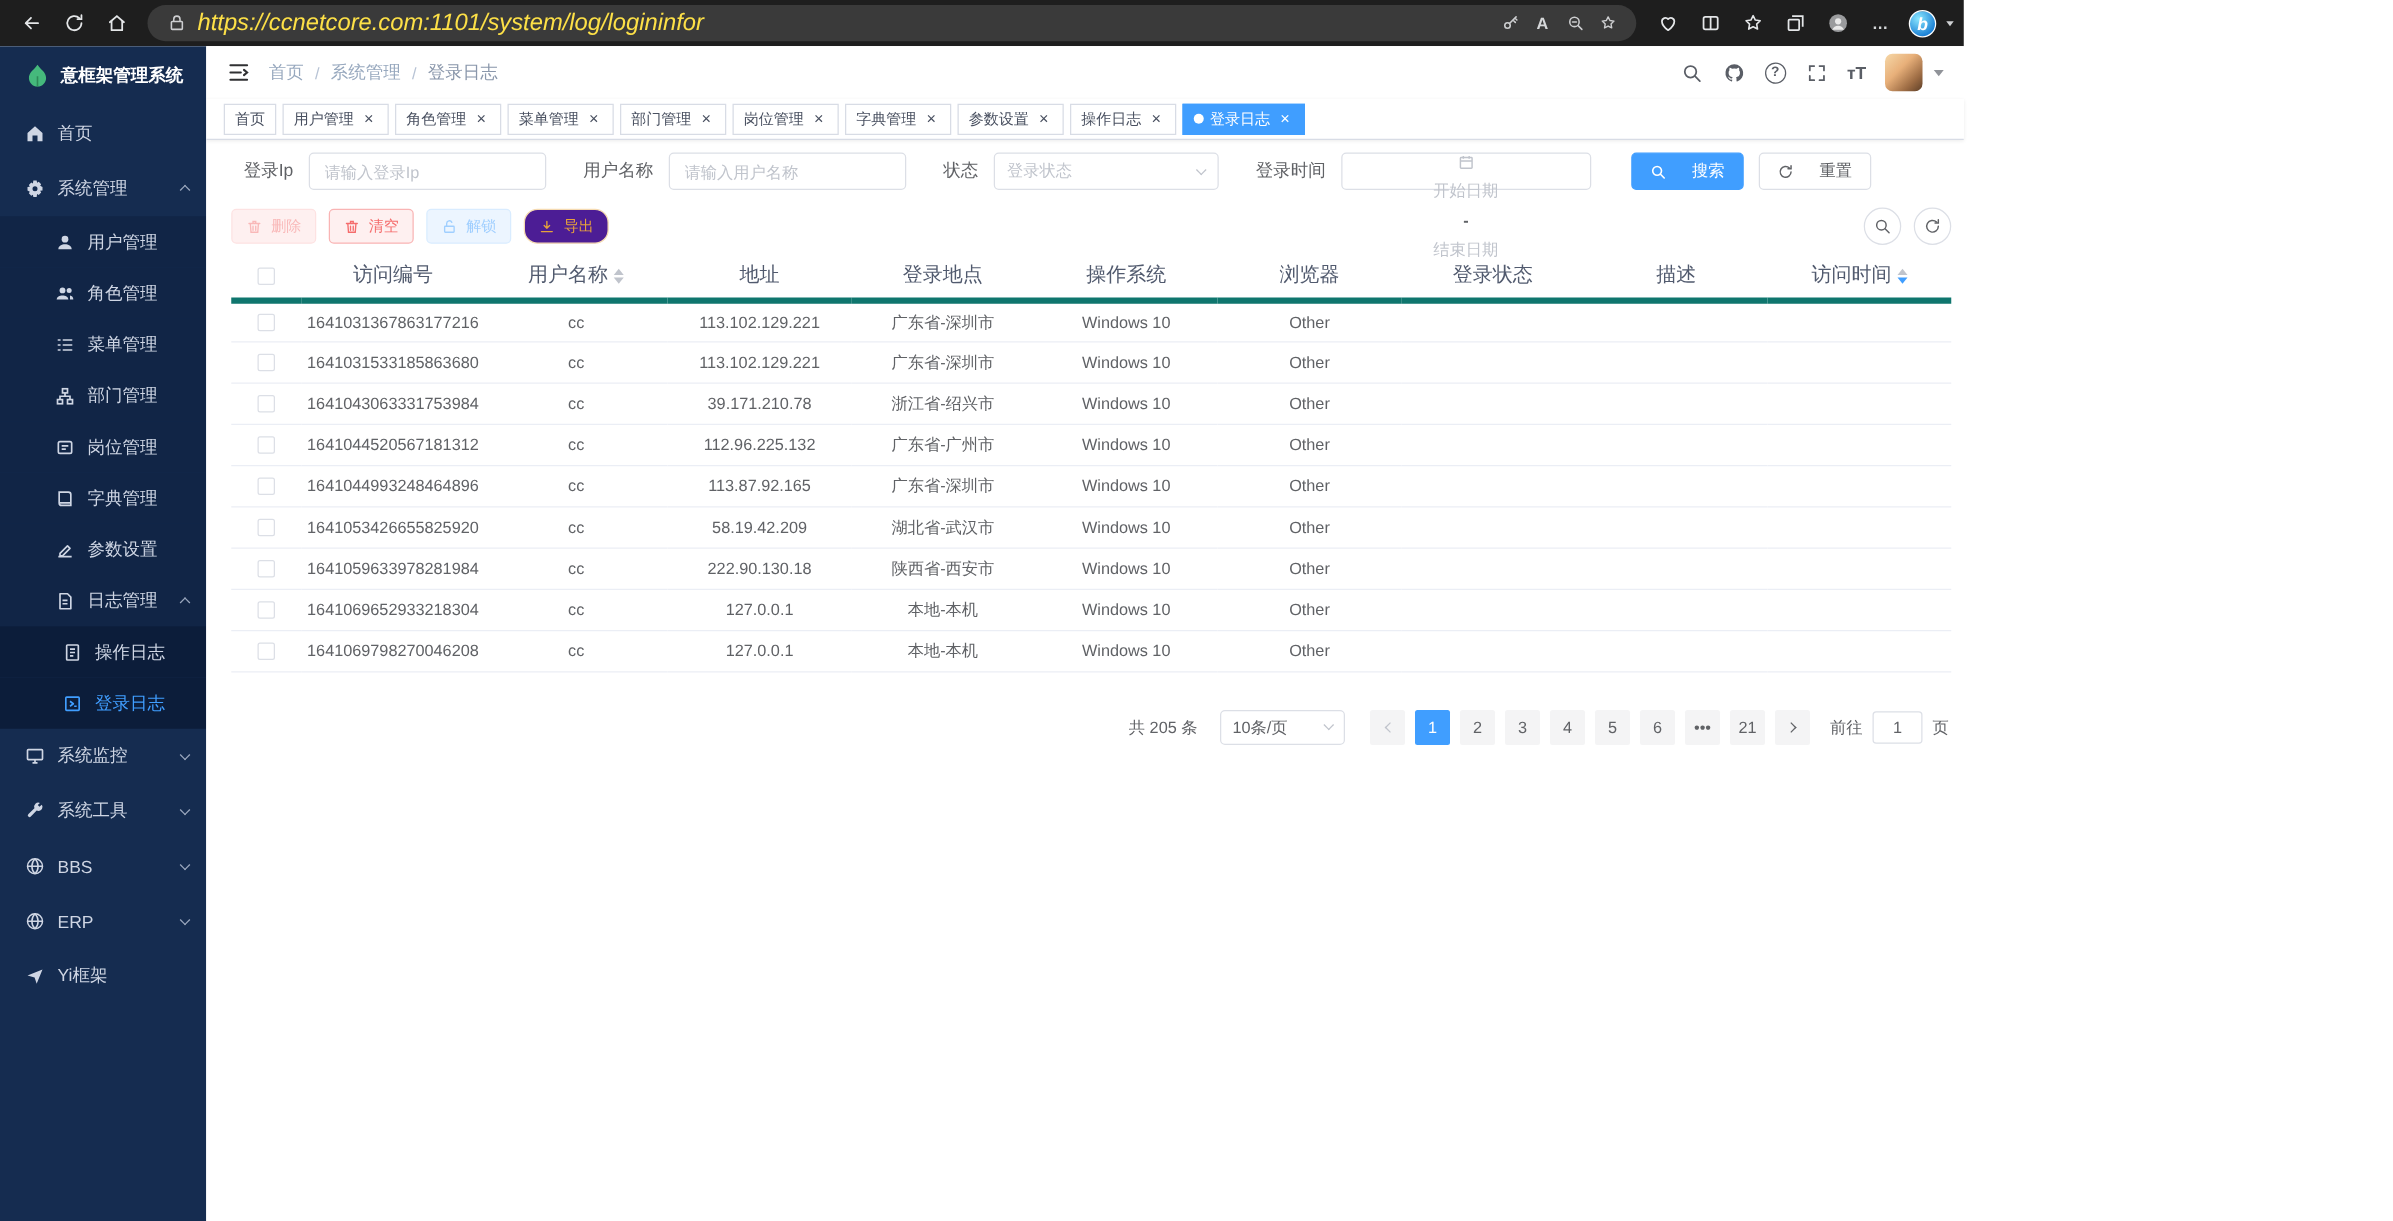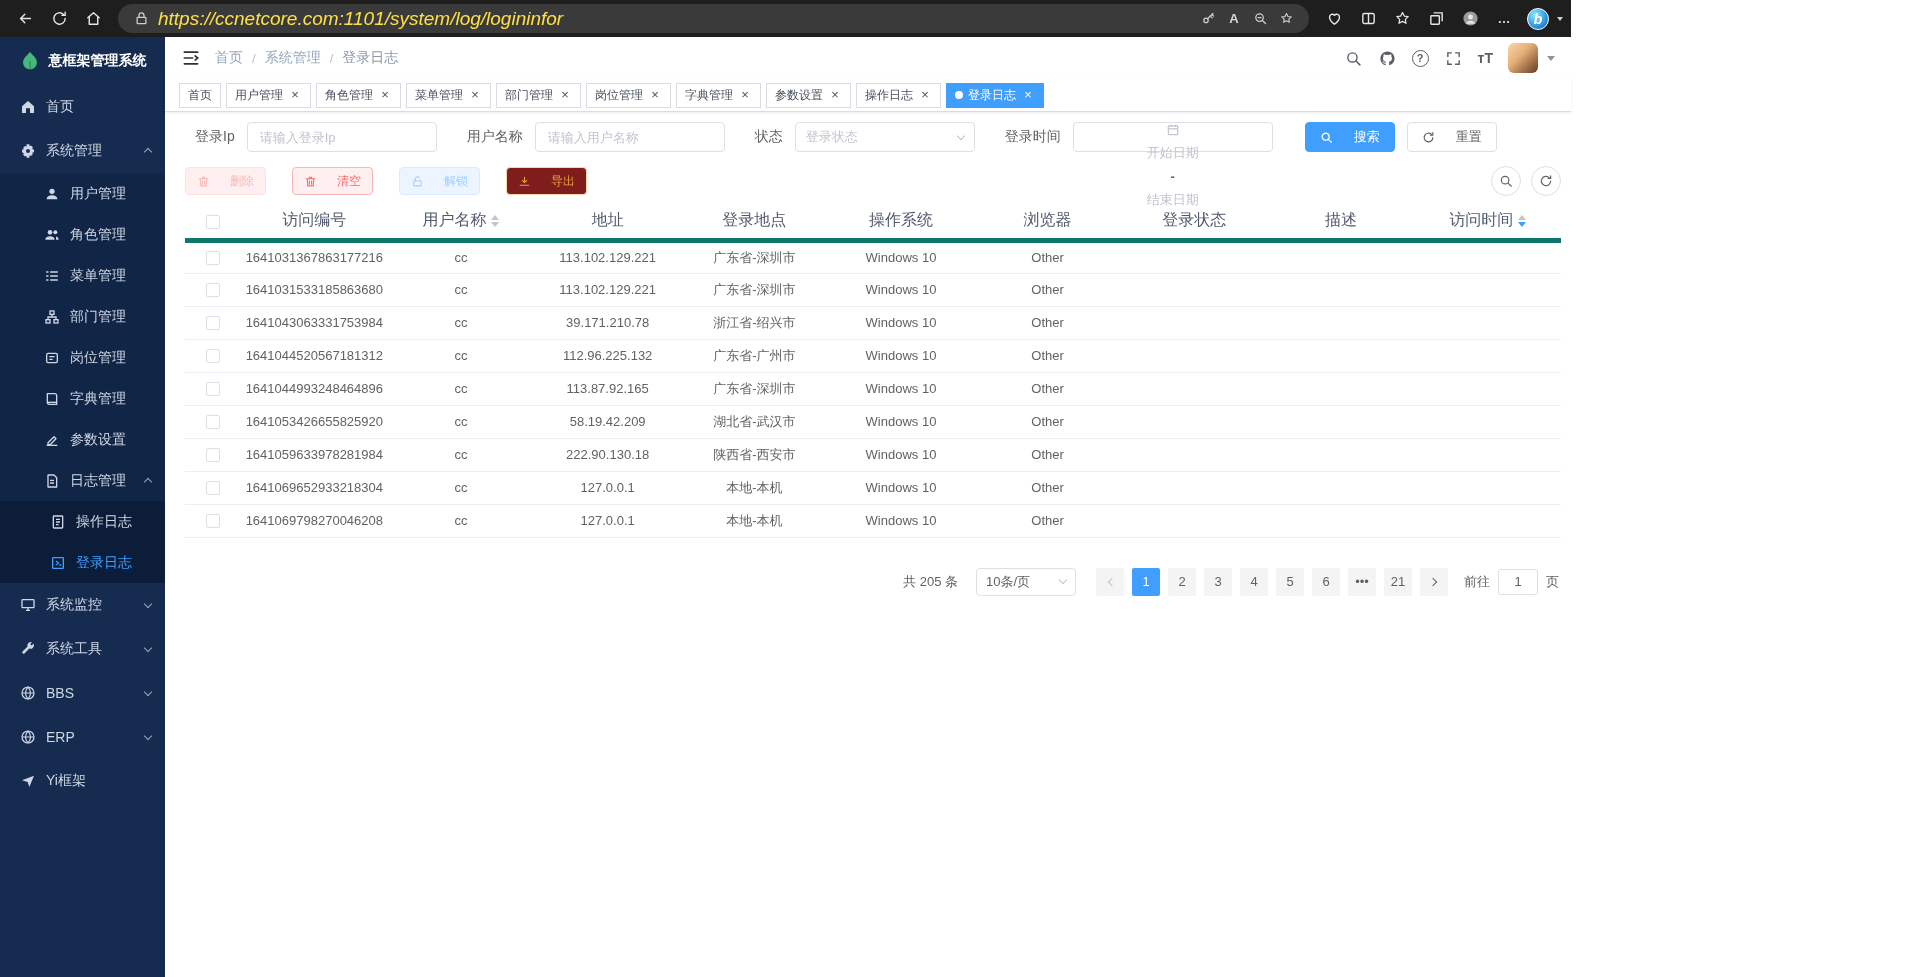--- a/index.html
+++ b/index.html
@@ -77,26 +77,26 @@
   .f-date .rsep { font-size:13px; color:#606266; font-weight:bold; }
   .cal-ic { width:14px; height:14px; color:#c0c4cc; flex-shrink:0; display:flex; }
   .cal-ic svg { width:100%; height:100%; }
 
   .btn { display:inline-flex; align-items:center; justify-content:center; gap:21px; height:30px; padding:0 14px; border-radius:4px; font-size:13px; border:1px solid transparent; cursor:pointer; background:#fff; font-family:inherit; }
   .btn svg { width:13px; height:13px; }
   .btn.primary { background:#409eff; color:#fff; border-color:#409eff; margin-left:2px; }
   .btn.default { border-color:#dcdfe6; color:#606266; margin-left:12px; }
 
   .toolbar { display:flex; align-items:center; margin-top:14px; }
-  .btn.sm { height:28px; padding:0 11px; font-size:12px; gap:20px; margin-right:26px; }
+  .btn.sm { height:28px; padding:0 11px; font-size:12px; gap:7px; margin-right:10px; }
   .btn.danger-plain { background:#fef0f0; border-color:#f9b4b4; color:#f56c6c; }
   .btn.danger-plain.disabled { color:#f9b8b8; border-color:#fde2e2; cursor:not-allowed; }
   .btn.primary-plain { background:#ecf5ff; border-color:#c6e2ff; color:#409eff; }
   .btn.primary-plain.disabled { color:#a0cfff; border-color:#d9ecff; cursor:not-allowed; }
-  .btn.warning-plain { background:#7f1d1d; border-color:#f5dab1; color:#e6a23c; }
+  .btn.warning-plain { background:#4c1d95; border-color:#f5dab1; color:#e6a23c;border-radius:11px; }
   .toolbar-right { margin-left:auto; display:flex; gap:10px; }
   .circle-btn { width:30px; height:30px; border-radius:50%; border:1px solid #dcdfe6; background:#fff; color:#606266; display:flex; align-items:center; justify-content:center; cursor:pointer; }
   .circle-btn svg { width:14px; height:14px; }
 
   
   .grid { width:100%; border-collapse:collapse; margin-top:8px; table-layout:fixed; }
   .grid th { height:36px; font-size:16px; font-weight:normal; color:#515a6e; border-bottom:5px solid #0f766e; text-align:center; padding:0 4px; white-space:nowrap; }
   .grid td { height:33px; font-size:13px; color:#606266; border-bottom:1px solid #ebeef5; text-align:center; padding:0 4px; white-space:nowrap; overflow:hidden; }
   .col-check { width:56px; }
   .checkbox { display:inline-block; width:14px; height:14px; border:1px solid #dcdfe6; border-radius:2px; background:#fff; vertical-align:middle; cursor:pointer; }

